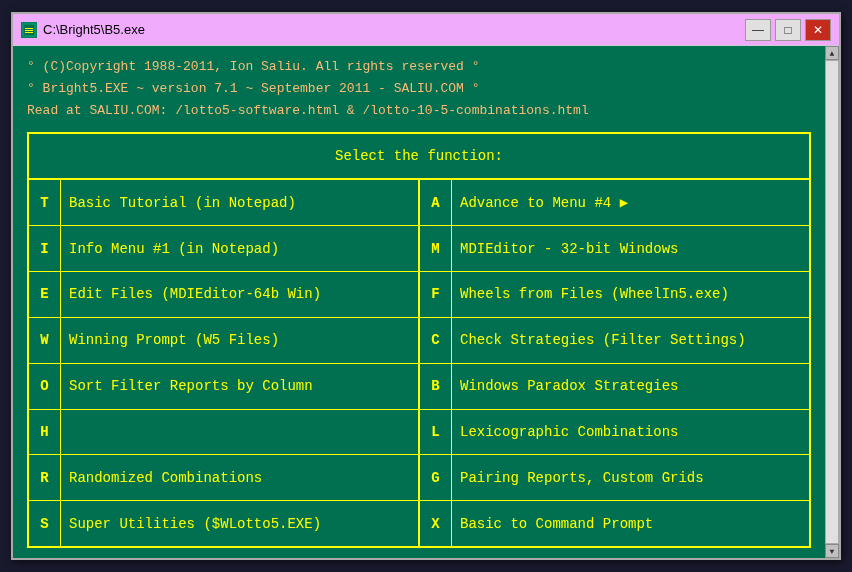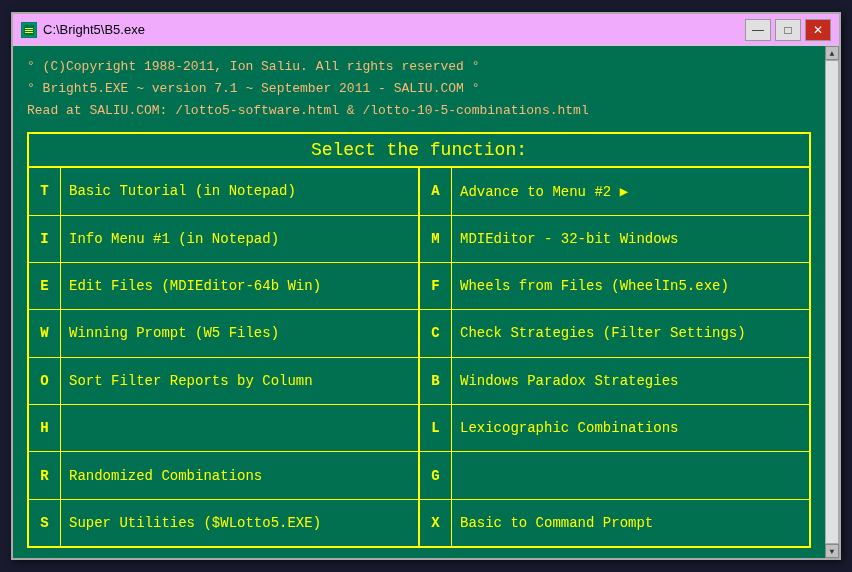--- a/index.html
+++ b/index.html
@@ -114,22 +114,22 @@
     }
     .menu-container {
       border: 2px solid #ffff00;
       flex: 1;
       display: flex;
       flex-direction: column;
       margin-right: 14px;
     }
     .menu-title {
       text-align: center;
-      padding: 6px 0;
-      font-size: 18px;
+      padding: 14px 0;
+      font-size: 14px;
       color: #ffff00;
       border-bottom: 2px solid #ffff00;
       font-family: 'Courier New', Courier, monospace;
     }
     .menu-rows {
       display: flex;
       flex-direction: column;
       flex: 1;
     }
     .menu-row {
@@ -200,21 +200,21 @@
     <div class="menu-container">
       <div class="menu-title">Select the function:</div>
       <div class="menu-rows" id="menu-rows">
       <div class="menu-row">
             <div class="menu-half">
               <div class="menu-key">T</div>
               <div class="menu-label">Basic Tutorial (in Notepad)</div>
             </div>
             <div class="menu-half">
               <div class="menu-key">A</div>
-              <div class="menu-label">Advance to Menu #2 ▶</div>
+              <div class="menu-label">Advance to Menu #4 ▶</div>
             </div>
           </div>
           <div class="menu-row">
             <div class="menu-half">
               <div class="menu-key">I</div>
               <div class="menu-label">Info Menu #1 (in Notepad)</div>
             </div>
             <div class="menu-half">
               <div class="menu-key">M</div>
               <div class="menu-label">MDIEditor - 32-bit Windows</div>
@@ -259,20 +259,21 @@
               <div class="menu-label">Lexicographic Combinations</div>
             </div>
           </div>
           <div class="menu-row">
             <div class="menu-half">
               <div class="menu-key">R</div>
               <div class="menu-label">Randomized Combinations</div>
             </div>
             <div class="menu-half">
               <div class="menu-key">G</div>
+              <div class="menu-label">Pairing Reports, Custom Grids</div>
             </div>
           </div>
           <div class="menu-row">
             <div class="menu-half">
               <div class="menu-key">S</div>
               <div class="menu-label">Super Utilities ($WLotto5.EXE)</div>
             </div>
             <div class="menu-half">
               <div class="menu-key">X</div>
               <div class="menu-label">Basic to Command Prompt</div>

